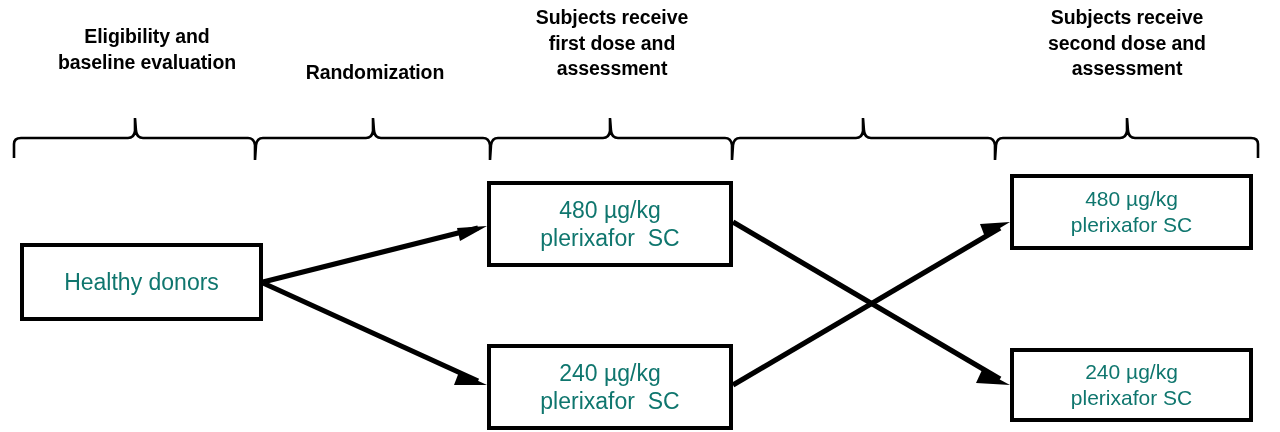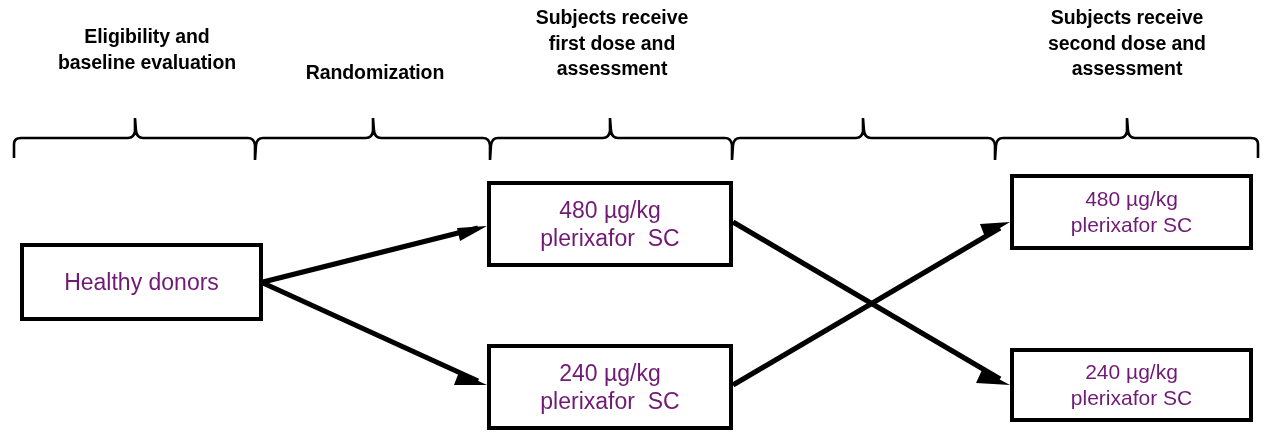--- a/index.html
+++ b/index.html
@@ -35,21 +35,21 @@
   .node-box {
     position: absolute;
     box-sizing: border-box;
     background: #ffffff;
     border: 4px solid #000000;
     display: flex;
     align-items: center;
     justify-content: center;
     text-align: center;
     line-height: 1.22;
-    color: #701a75;
+    color: #0f766e;
   }
   .node-box .box-label {
     display: block;
     white-space: pre;
   }
   .box-lg { font-size: 23px; }
   .box-md { font-size: 21px; }
 
   
   #art {

